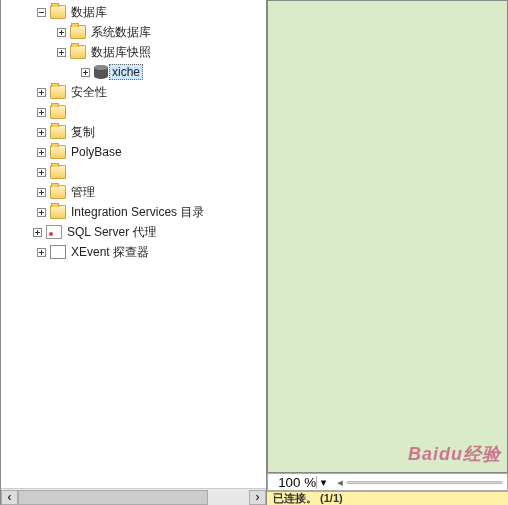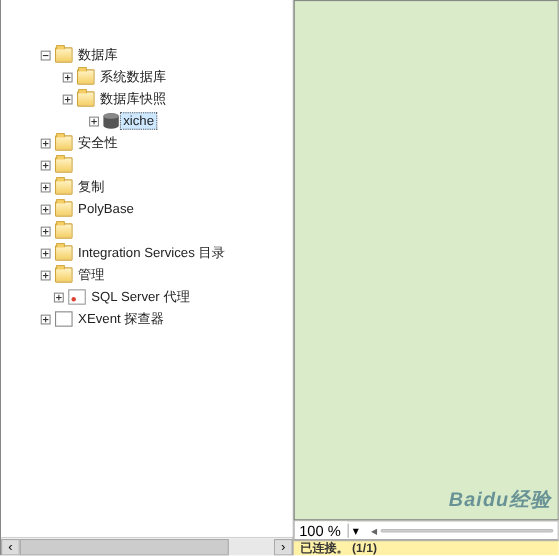--- a/index.html
+++ b/index.html
@@ -25,21 +25,20 @@
     flex-direction: column;
   }
   .tree-area {
     flex: 1;
     overflow: hidden;
     position: relative;
     background: #fff;
   }
   .tree-content {
     padding: 2px 0;
-    margin-top: 38px;
   }
   .tree-row {
     display: flex;
     align-items: center;
     height: 20px;
     white-space: nowrap;
     color: #222;
   }
   .tree-row.selected .label {
     background: #cde8ff;
@@ -150,39 +149,39 @@
   }
   .green-area {
     flex: 1;
     background: #d9ebc8;
     border:1px solid #888;
     position:relative;
   }
   .watermark {
     position:absolute;
     right:6px; bottom:6px;
-    color:#0c4a6e;
+    color:#be185d;
     opacity:0.55;
     font-weight:bold;
     font-size:18px;
     letter-spacing:1px;
     font-style:italic;
   }
   .zoom-bar {
     height: 18px;
     background: #fff;
     display:flex;
     align-items:center;
     border:1px solid #aaa;
     font-size:11px;
   }
   .zoom-input {
     width: 48px;
     border:none;
-    text-align:left;
+    text-align:right;
     padding-left:4px;
     height:16px;
     background:#fff;
   }
   .zoom-dd { width:14px; text-align:center; border-left:1px solid #aaa;}
   .zoom-slider { flex:1; display:flex; align-items:center; padding:0 4px;}
   .zs-btn { width:12px; text-align:center; color:#666;}
   .zs-track { flex:1; height:3px; background:#d6d6d6; border:1px solid #bbb; border-radius:2px;}
   .status-bar {
     height:14px;
@@ -251,30 +250,30 @@
         </div>
 
         <div class="tree-row" style="padding-left:32px">
           <span class="exp plus"></span>
           <span class="icon icon-folder"></span>
         </div>
 
         <div class="tree-row" style="padding-left:32px">
           <span class="exp plus"></span>
           <span class="icon icon-folder"></span>
+          <span class="label">管理</span>
+        </div>
+
+        <div class="tree-row" style="padding-left:32px">
+          <span class="exp plus"></span>
+          <span class="icon icon-folder"></span>
           <span class="label">Integration Services 目录</span>
         </div>
 
-        <div class="tree-row" style="padding-left:32px">
-          <span class="exp plus"></span>
-          <span class="icon icon-folder"></span>
-          <span class="label">管理</span>
-        </div>
-
-        <div class="tree-row" style="padding-left:44px">
+        <div class="tree-row" style="padding-left:28px">
           <span class="exp plus"></span>
           <span class="icon icon-agent"></span>
           <span class="label">SQL Server 代理</span>
         </div>
 
         <div class="tree-row" style="padding-left:32px">
           <span class="exp plus"></span>
           <span class="icon icon-xevent"></span>
           <span class="label">XEvent 探查器</span>
         </div>

